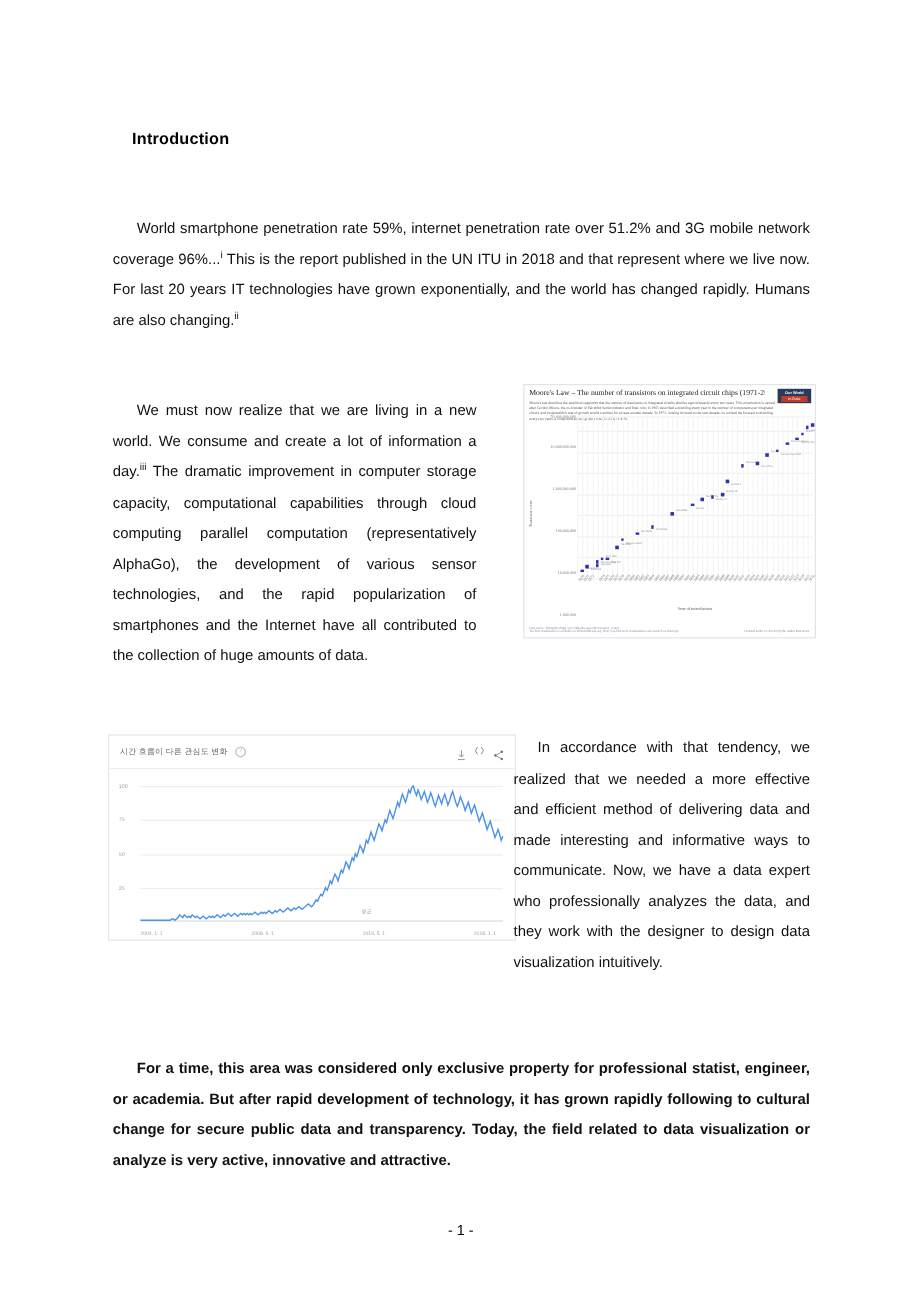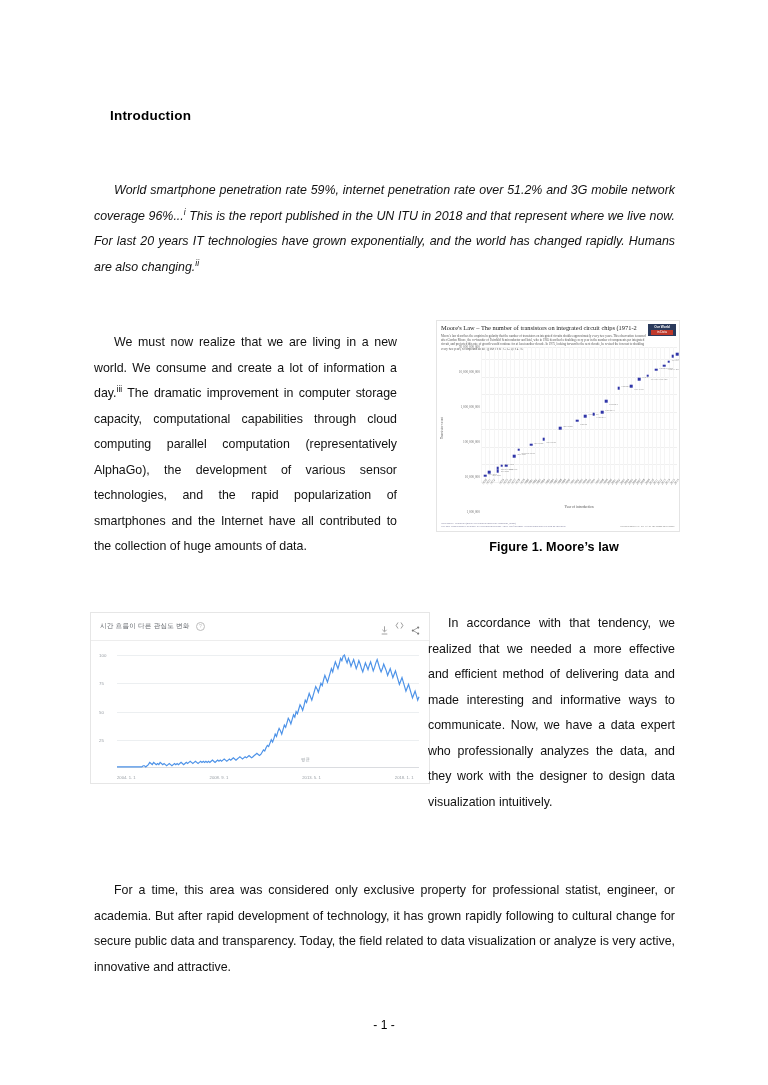--- a/index.html
+++ b/index.html
@@ -44,36 +44,36 @@
   sup.note {
     font-size: 8.5px;
     vertical-align: super;
     line-height: 0;
   }
 
   #para-intro {
     left: 94px;
     top: 178px;
     width: 581px;
-    font-style: italic;
   }
   #para-newworld {
     left: 94px;
     top: 330px;
     width: 303px;
   }
   #para-tendency {
     left: 428px;
     top: 611px;
     width: 247px;
   }
   #para-fortime {
     left: 94px;
     top: 878px;
     width: 581px;
+    font-weight: bold;
   }
 
   .fig-caption {
     position: absolute;
     font-size: 12.6px;
     font-weight: bold;
     text-align: center;
     letter-spacing: .1px;
   }
   #caption-fig1 { left: 428px; top: 540px; width: 252px; }
@@ -518,21 +518,20 @@
       <div id="fig1-xtitle">Year of introduction</div>
     </div>
 
     <div id="fig1-footer">
       <div>Data source: Wikipedia (https://en.wikipedia.org/wiki/Transistor_count)</div>
       <div>The data visualization is available at OurWorldinData.org. There you find more visualizations and research on this topic.</div>
       <div class="lic">Licensed under CC-BY-SA by the author Max Roser.</div>
     </div>
   </div>
 
-  <div class="fig-caption" id="caption-fig1">Figure 1. Moore’s law</div>
 
   <div id="figure2">
     <div id="gt-header">
       <div id="gt-title">시간 흐름이 다른 관심도 변화</div>
       <div id="gt-info">?</div>
       <span class="gt-icon" id="gt-download">
         <svg width="7" height="9" viewBox="0 0 10 12" aria-hidden="true">
           <path d="M5 0 L5 7 M2 5 L5 8 L8 5" stroke="#7a7a7a" stroke-width="1" fill="none"></path>
           <path d="M1 11 L9 11" stroke="#7a7a7a" stroke-width="1"></path>
         </svg>

